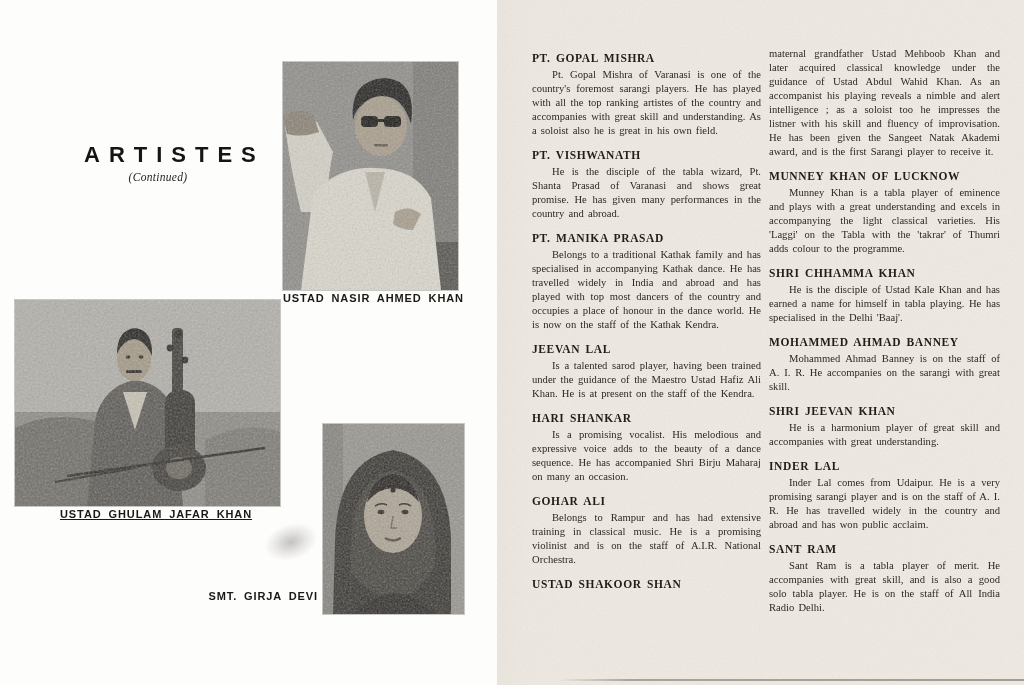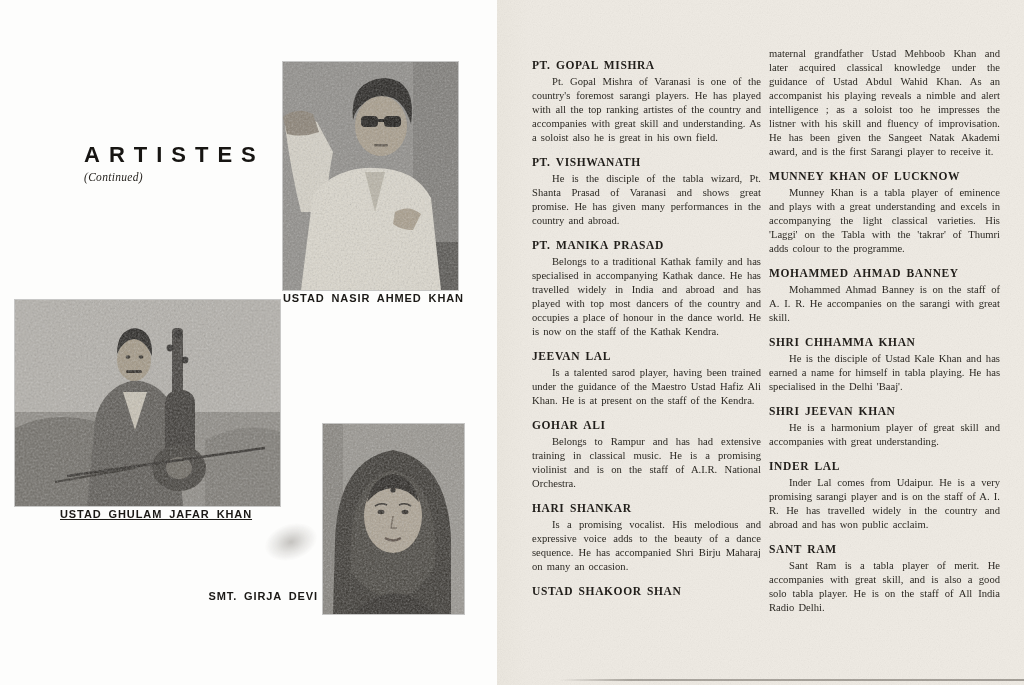--- a/index.html
+++ b/index.html
@@ -9,21 +9,21 @@
   }
   
   .page-left{position:absolute;left:0;top:0;width:497px;height:685px;background:#fdfdfc;}
   .title-block{position:absolute;left:84px;top:142px;width:150px;}
   .title-main{
     font-family:Liberation Sans, sans-serif;font-weight:bold;font-size:22px;
     letter-spacing:9px;color:#171512;white-space:nowrap;
   }
   .title-sub{
     font-family:"Liberation Serif", serif;font-style:italic;font-size:11.5px;
-    color:#26231f;text-align:left;margin-top:3px;padding-right:2px;letter-spacing:.3px;
+    color:#26231f;text-align:center;margin-top:3px;padding-right:2px;letter-spacing:.3px;
   }
   figure{margin:0;padding:0;position:absolute;}
   .photo{display:block;box-shadow:0 0 0 1px rgba(40,38,34,.25);}
   .caption{
     position:absolute;font-family:"Liberation Sans", sans-serif;font-weight:bold;
     font-size:11px;letter-spacing:.9px;word-spacing:3px;color:#1b1916;white-space:nowrap;
   }
   .smudge{
     position:absolute;left:264px;top:524px;width:54px;height:36px;
     background:radial-gradient(closest-side, rgba(95,90,82,.45), rgba(95,90,82,.18) 55%, rgba(95,90,82,0));
@@ -39,21 +39,21 @@
     position:absolute;left:62px;top:679px;width:465px;height:2px;
     background:linear-gradient(90deg, rgba(70,64,56,0), rgba(70,64,56,.4) 15%, rgba(70,64,56,.45));
   }
   .col{position:absolute;top:47px;width:229px;}
   .col-1{left:35px;}
   .col-2{left:272px;width:231px;}
   .entry h3{
     font-family:"Liberation Serif", serif;font-size:11.5px;font-weight:bold;
     letter-spacing:.6px;word-spacing:2px;color:#211e1a;margin:11px 0 4px 0;white-space:nowrap;
   }
-  .entry:first-child h3{margin-top:12px;}
+  .entry:first-child h3{margin-top:5px;}
   .entry p, .cont p{
     font-size:10.6px;line-height:14px;text-align:justify;margin:0;color:#2c2923;
     word-spacing:1.5px;
   }
   .entry p{text-indent:20px;}
   .cont p{text-indent:0;}
 </style>
 </head>
 <body>
 
@@ -184,47 +184,47 @@
       </div>
       <div class="entry">
         <h3>PT. MANIKA PRASAD</h3>
         <p>Belongs to a traditional Kathak family and has specialised in accompanying Kathak dance. He has travelled widely in India and abroad and has played with top most dancers of the country and occupies a place of honour in the dance world. He is now on the staff of the Kathak Kendra.</p>
       </div>
       <div class="entry">
         <h3>JEEVAN LAL</h3>
         <p>Is a talented sarod player, having been trained under the guidance of the Maestro Ustad Hafiz Ali Khan. He is at present on the staff of the Kendra.</p>
       </div>
       <div class="entry">
+        <h3>HARI SHANKAR</h3>
+        <p>Is a promising vocalist. His melodious and expressive voice adds to the beauty of a dance sequence. He has accompanied Shri Birju Maharaj on many an occasion.</p>
+      </div>
+      <div class="entry">
         <h3>GOHAR ALI</h3>
         <p>Belongs to Rampur and has had extensive training in classical music. He is a promising violinist and is on the staff of A.I.R. National Orchestra.</p>
-      </div>
-      <div class="entry">
-        <h3>HARI SHANKAR</h3>
-        <p>Is a promising vocalist. His melodious and expressive voice adds to the beauty of a dance sequence. He has accompanied Shri Birju Maharaj on many an occasion.</p>
       </div>
       <div class="entry">
         <h3>USTAD SHAKOOR SHAN</h3>
       </div>
     </div>
 
     <div class="col col-2">
       <div class="cont">
         <p>maternal grandfather Ustad Mehboob Khan and later acquired classical knowledge under the guidance of Ustad Abdul Wahid Khan. As an accompanist his playing reveals a nimble and alert intelligence ; as a soloist too he impresses the listner with his skill and fluency of improvisation. He has been given the Sangeet Natak Akademi award, and is the first Sarangi player to receive it.</p>
       </div>
       <div class="entry">
         <h3>MUNNEY KHAN OF LUCKNOW</h3>
         <p>Munney Khan is a tabla player of eminence and plays with a great understanding and excels in accompanying the light classical varieties. His 'Laggi' on the Tabla with the 'takrar' of Thumri adds colour to the programme.</p>
       </div>
       <div class="entry">
+        <h3>SHRI CHHAMMA KHAN</h3>
+        <p>He is the disciple of Ustad Kale Khan and has earned a name for himself in tabla playing. He has specialised in the Delhi 'Baaj'.</p>
+      </div>
+      <div class="entry">
         <h3>MOHAMMED AHMAD BANNEY</h3>
         <p>Mohammed Ahmad Banney is on the staff of A. I. R. He accompanies on the sarangi with great skill.</p>
-      </div>
-      <div class="entry">
-        <h3>SHRI CHHAMMA KHAN</h3>
-        <p>He is the disciple of Ustad Kale Khan and has earned a name for himself in tabla playing. He has specialised in the Delhi 'Baaj'.</p>
       </div>
       <div class="entry">
         <h3>SHRI JEEVAN KHAN</h3>
         <p>He is a harmonium player of great skill and accompanies with great understanding.</p>
       </div>
       <div class="entry">
         <h3>INDER LAL</h3>
         <p>Inder Lal comes from Udaipur. He is a very promising sarangi player and is on the staff of A. I. R. He has travelled widely in the country and abroad and has won public acclaim.</p>
       </div>
       <div class="entry">

